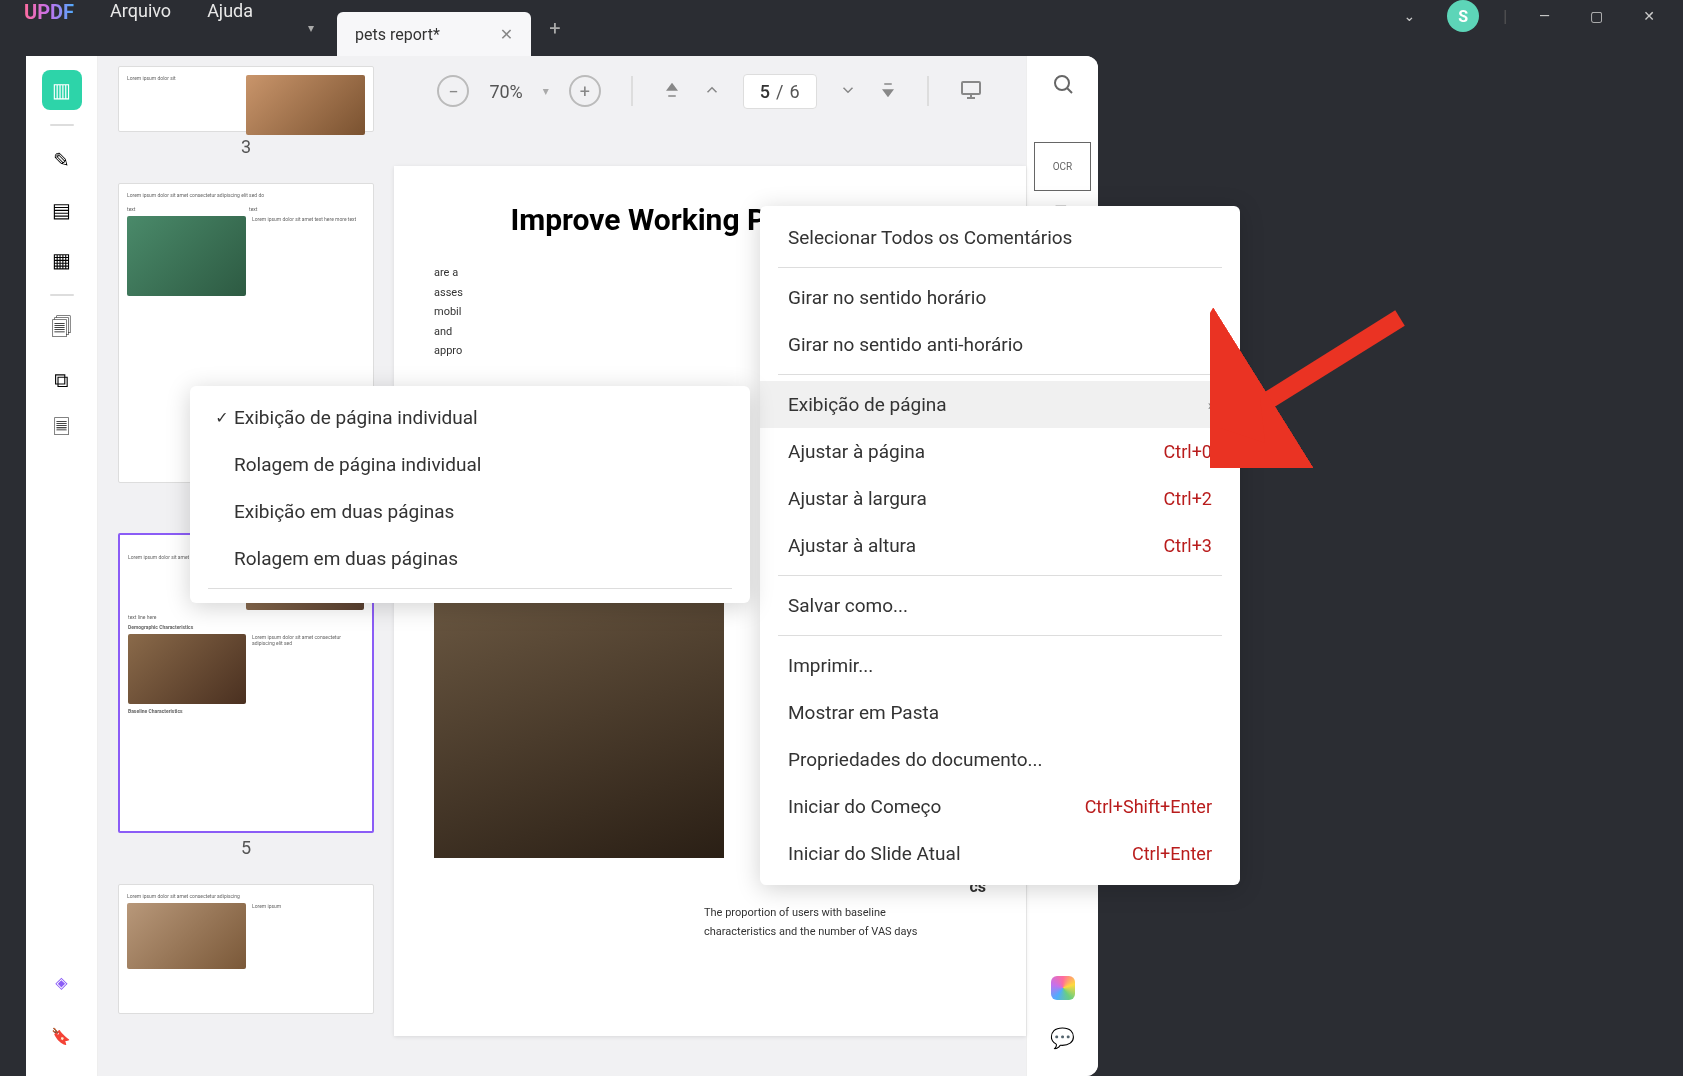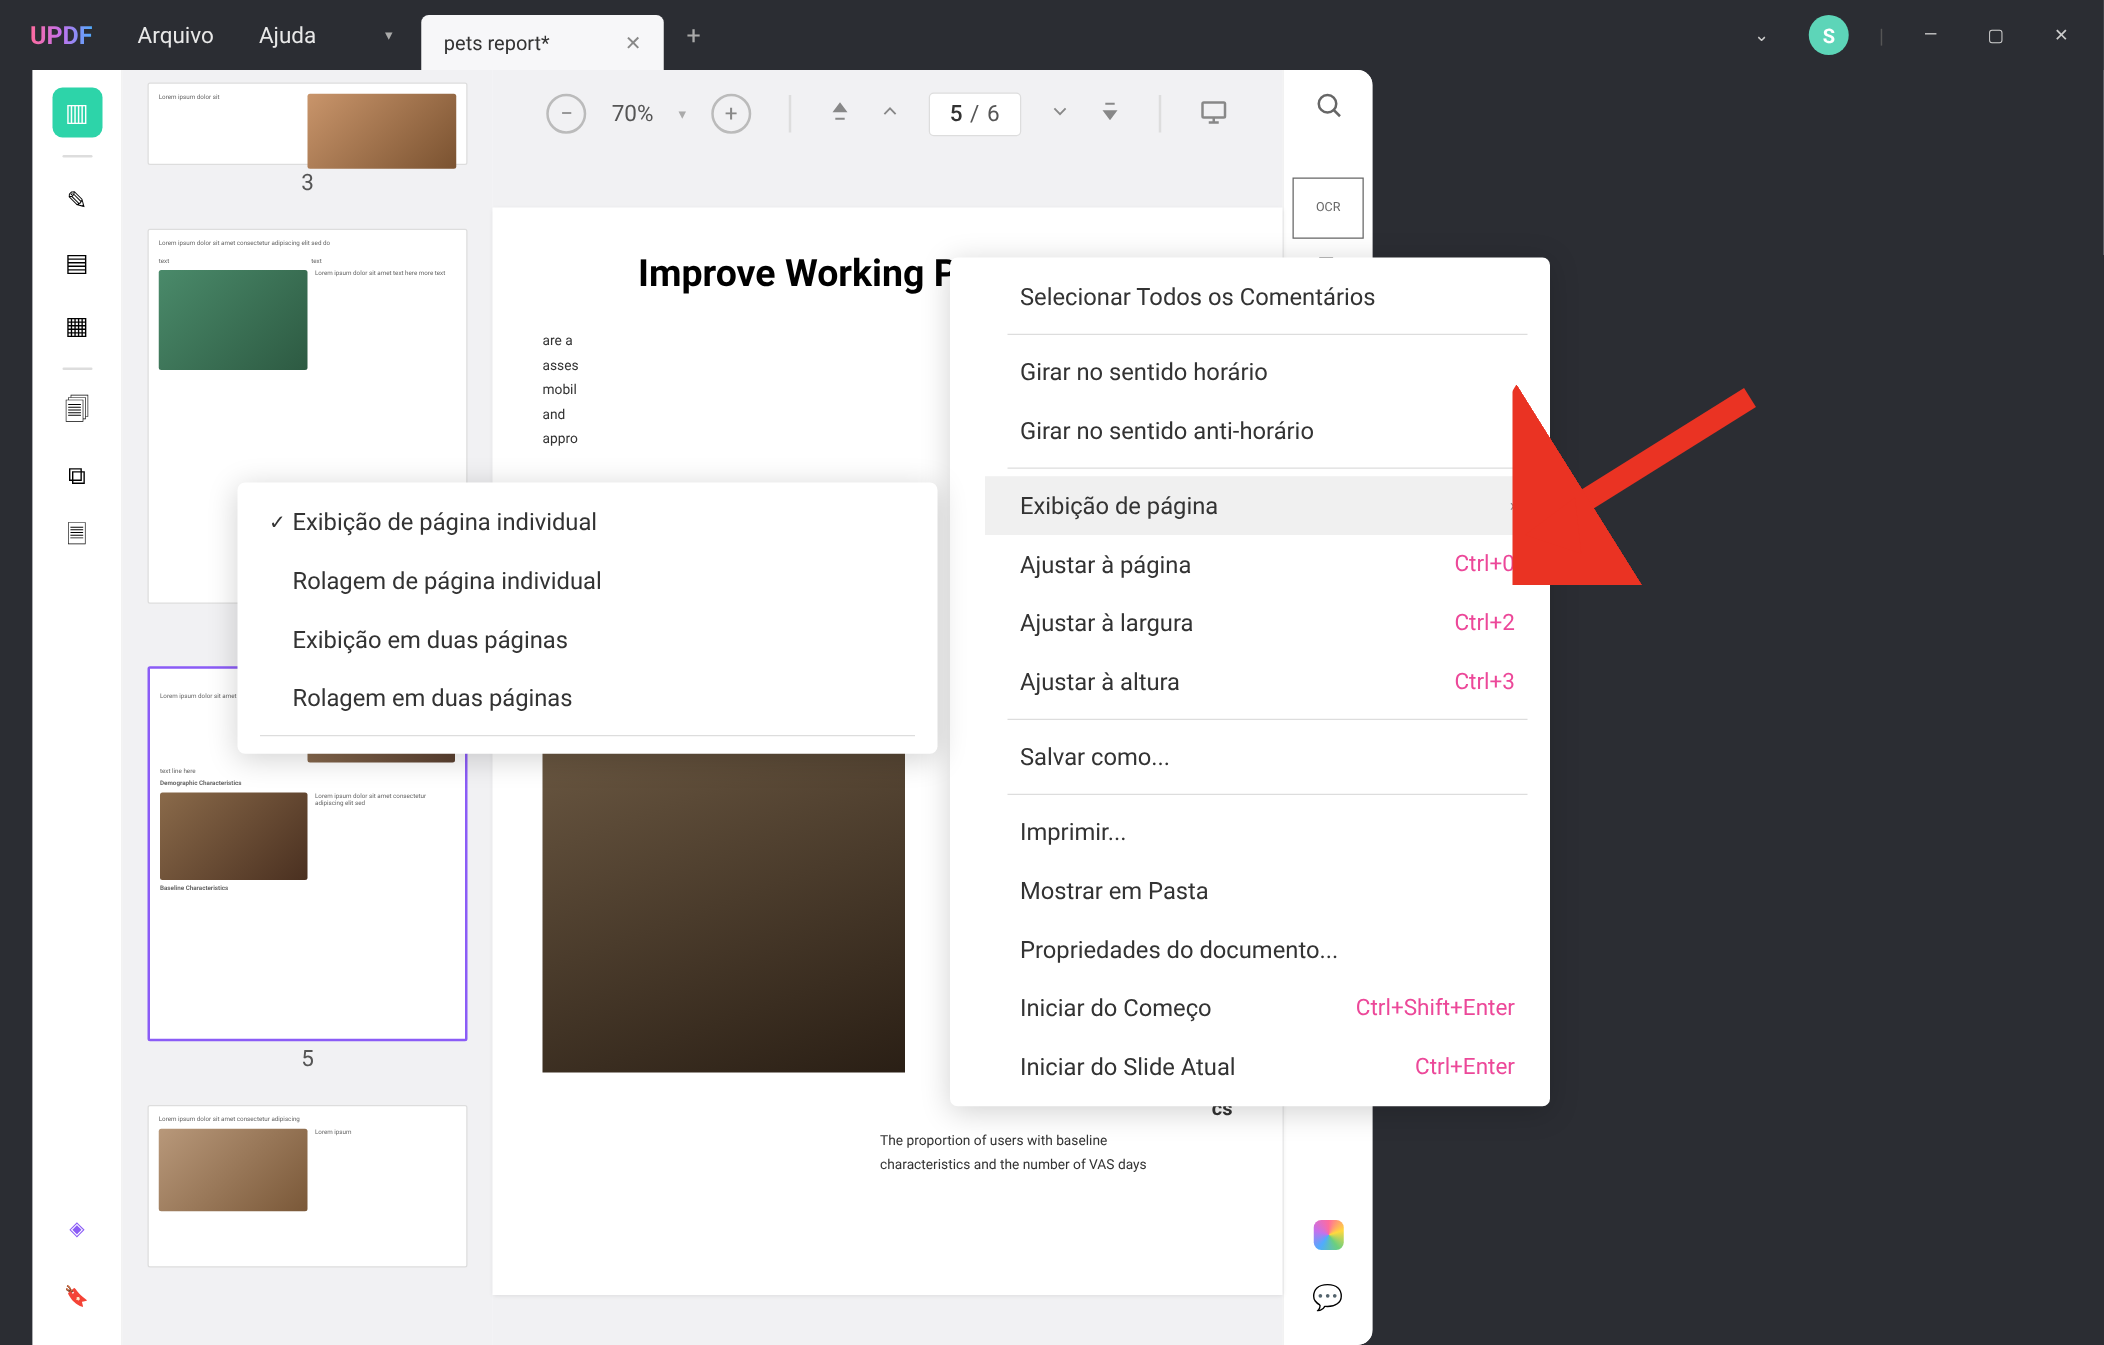--- a/index.html
+++ b/index.html
@@ -1,19 +1,19 @@
 <!DOCTYPE html>
 <html><head>
 <meta charset="utf-8">
 <style>
 * { margin:0; padding:0; box-sizing:border-box; font-family:-apple-system,BlinkMacSystemFont,"Segoe UI",Roboto,sans-serif; }
 body { background:#2b2d33; overflow:hidden; width:1683px; height:1076px; position:relative; }
 
 
-.titlebar { height:56px; background:#2b2d33; display:flex; align-items:center; color:#e8e8e8; }
+.titlebar { height:56px; background:#2b2d33; display:flex; align-items:flex-start; color:#e8e8e8; }
 .logo { margin-left:24px; font-weight:bold; font-size:20px; background:linear-gradient(90deg,#ff6b9d,#c471ed,#4facfe); -webkit-background-clip:text; -webkit-text-fill-color:transparent; }
 .menu-items { display:flex; margin-left:36px; gap:36px; }
 .menu-item { font-size:18px; cursor:pointer; }
 .tabs { display:flex; margin-left:36px; align-items:center; height:56px; }
 .tab-blank { width:44px; height:44px; border-radius:6px 6px 0 0; display:flex; align-items:center; justify-content:center; margin-right:4px; }
 .tab-dd { font-size:12px; color:#aaa; }
 .tab-active { background:#f7f7f9; color:#333; padding:0 18px; height:44px; border-radius:6px 6px 0 0; display:flex; align-items:center; gap:60px; margin-top:12px; }
 .tab-close { font-size:16px; color:#888; cursor:pointer; }
 .tab-add { margin-left:18px; font-size:20px; color:#aaa; cursor:pointer; }
 .titlebar-right { margin-left:auto; display:flex; align-items:center; gap:24px; padding-right:20px; }
@@ -68,26 +68,26 @@
 
 
 .right-tools { width:72px; background:#fff; display:flex; flex-direction:column; align-items:center; padding-top:14px; gap:20px; border-left:1px solid #eee; }
 .right-tools .bottom { margin-top:auto; padding-bottom:24px; display:flex; flex-direction:column; gap:22px; align-items:center; }
 .ri { width:28px; height:28px; display:flex; align-items:center; justify-content:center; color:#666; cursor:pointer; font-size:20px;}
 
 
 .ctx-menu { position:absolute; background:#fff; border-radius:6px; box-shadow:0 4px 24px rgba(0,0,0,0.18); padding:8px 0; z-index:100; }
 .ctx-item { padding:12px 28px; font-size:19px; color:#333; display:flex; align-items:center; cursor:pointer; white-space:nowrap; }
 .ctx-item:hover, .ctx-item.hover { background:#f0f0f0; }
-.ctx-shortcut { margin-left:auto; padding-left:60px; color:#ec4899; font-size:18px; }
+.ctx-shortcut { margin-left:auto; padding-left:60px; color:#b91c1c; font-size:18px; }
 .ctx-sep { height:1px; background:#ddd; margin:6px 18px; }
 .ctx-check { width:24px; margin-left:-8px; text-align:center; font-size:16px; color:#333; }
 .ctx-arrow { margin-left:auto; color:#888; font-size:14px; }
 
-.menu1 { left:760px; top:206px; width:480px;padding-left:28px; }
+.menu1 { left:760px; top:206px; width:480px; }
 .menu2 { left:190px; top:386px; width:560px; }
 
 
 .red-arrow { position:absolute; left:1210px; top:308px; z-index:200; pointer-events:none; }
 
 .logo-ai { width:24px; height:24px; background:conic-gradient(#ff6b9d,#ffd93d,#6bcf7f,#4facfe,#c471ed,#ff6b9d); border-radius:6px; }
 </style>
 </head>
 <body>
 

